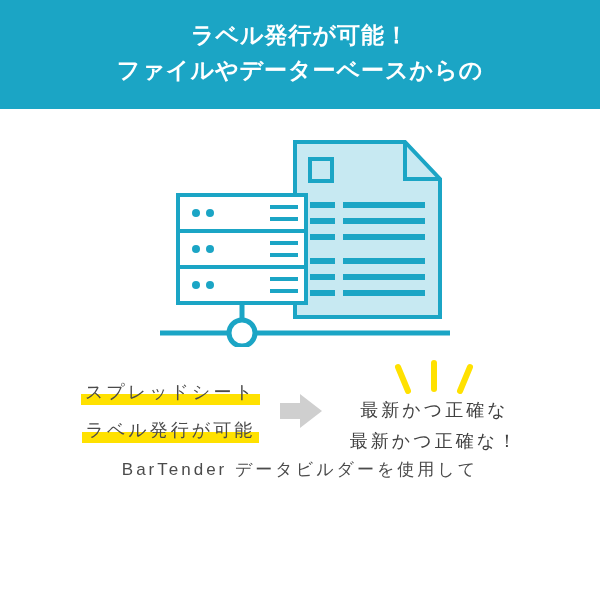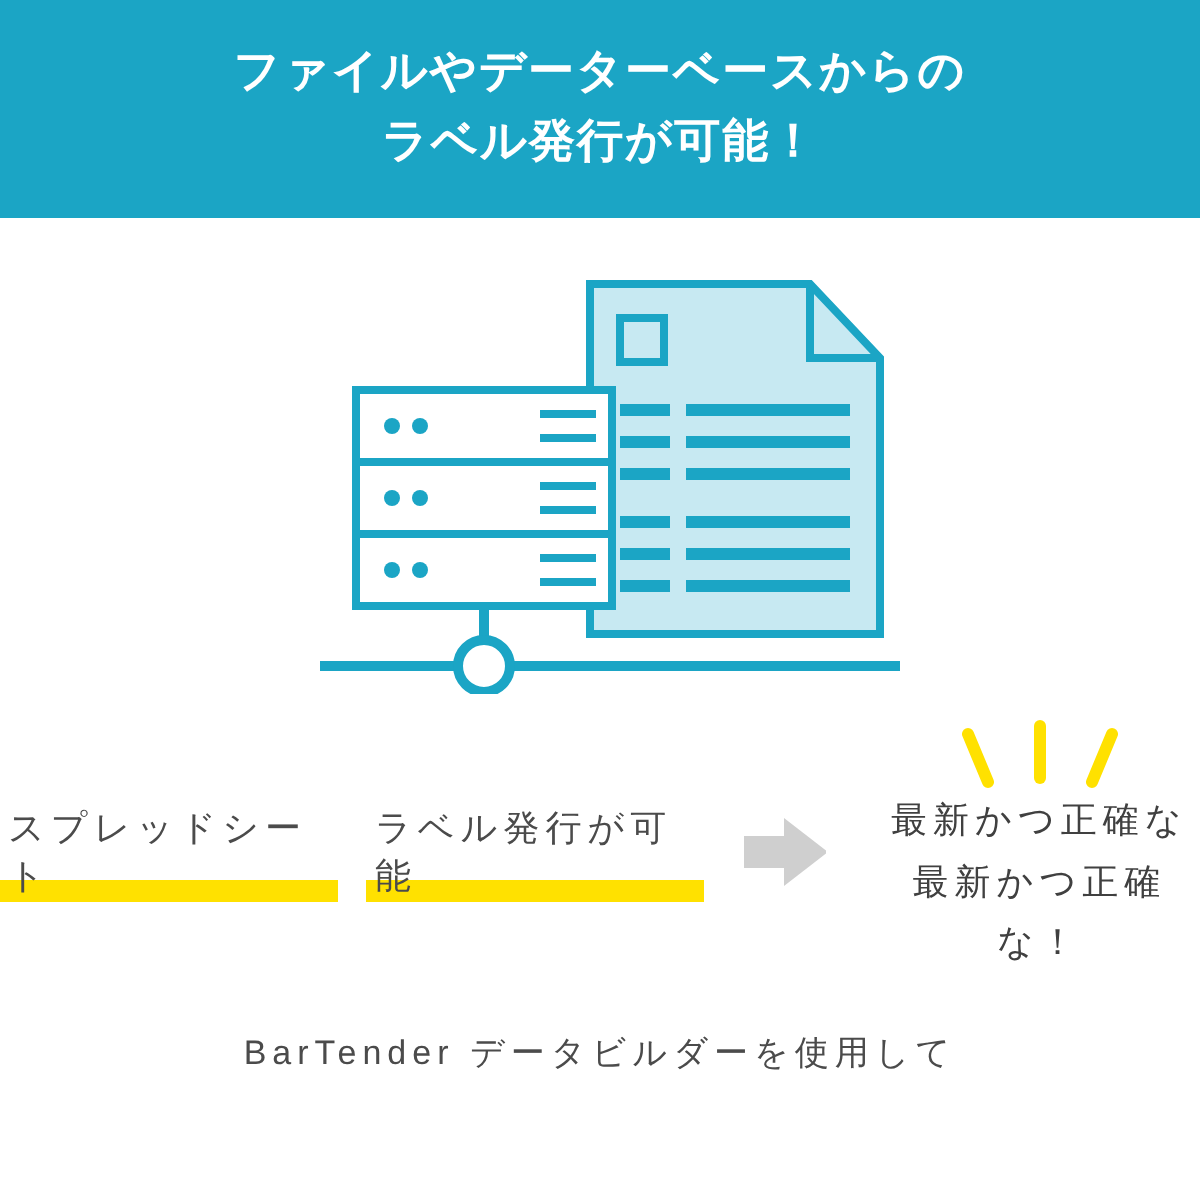--- a/index.html
+++ b/index.html
@@ -1,32 +1,32 @@
 <!DOCTYPE html>
 <html><head>
 <meta charset="utf-8">
 <style>
   * { margin: 0; padding: 0; box-sizing: border-box; }
   body { width: 600px; height: 600px; font-family: "Hiragino Sans", "Meiryo", sans-serif; background: #fff; overflow: hidden; }
   .banner { background: #1ba5c5; color: #fff; text-align: center; padding: 18px 10px 22px; font-weight: bold; font-size: 23px; line-height: 1.5; letter-spacing: 1px; }
   .illus { display: flex; justify-content: center; margin: 28px 0 18px; }
   .content { display: flex; align-items: center; justify-content: center; gap: 18px; margin-top: 6px; }
-  .sources { display: flex; flex-direction: row; align-items: center; gap: 14px; }
+  .sources { display: flex; flex-direction: column; align-items: center; gap: 14px; }
   .hl { position: relative; display: inline-block; color: #4b4b4b; font-size: 18px; letter-spacing: 3px; padding: 0 4px; }
   .hl::before { content: ""; position: absolute; left: 0; right: 0; bottom: -1px; height: 11px; background: #ffe100; z-index: -1; }
   .result { position: relative; text-align: center; color: #404040; font-size: 18px; letter-spacing: 3px; line-height: 1.7; padding-top: 30px; margin-left: 8px; }
   .rays { position: absolute; top: -6px; left: 50%; transform: translateX(-50%); }
-  .footer { text-align: center; color: #4b4b4b; font-size: 17px; letter-spacing: 3px; line-height: 1.7; margin-top: 26px; }
+  .footer { text-align: center; color: #4b4b4b; font-size: 17px; letter-spacing: 3px; line-height: 1.7; }
 </style>
 </head>
 <body>
 
 <div class="banner">
+  <div>ラベル発行が可能！</div>
   <div>ファイルやデーターベースからの</div>
-  <div>ラベル発行が可能！</div>
 </div>
 
 <div class="illus">
   <svg width="320" height="210" viewBox="0 0 320 210">
 
     <g stroke="#1ba5c5" stroke-width="4" fill="#c7e9f2">
       <path d="M155 5 L265 5 L300 42 L300 180 L155 180 Z"></path>
       <path d="M265 5 L265 42 L300 42" fill="none"></path>
     </g>
     <rect x="170" y="22" width="22" height="22" fill="none" stroke="#1ba5c5" stroke-width="4"></rect>

